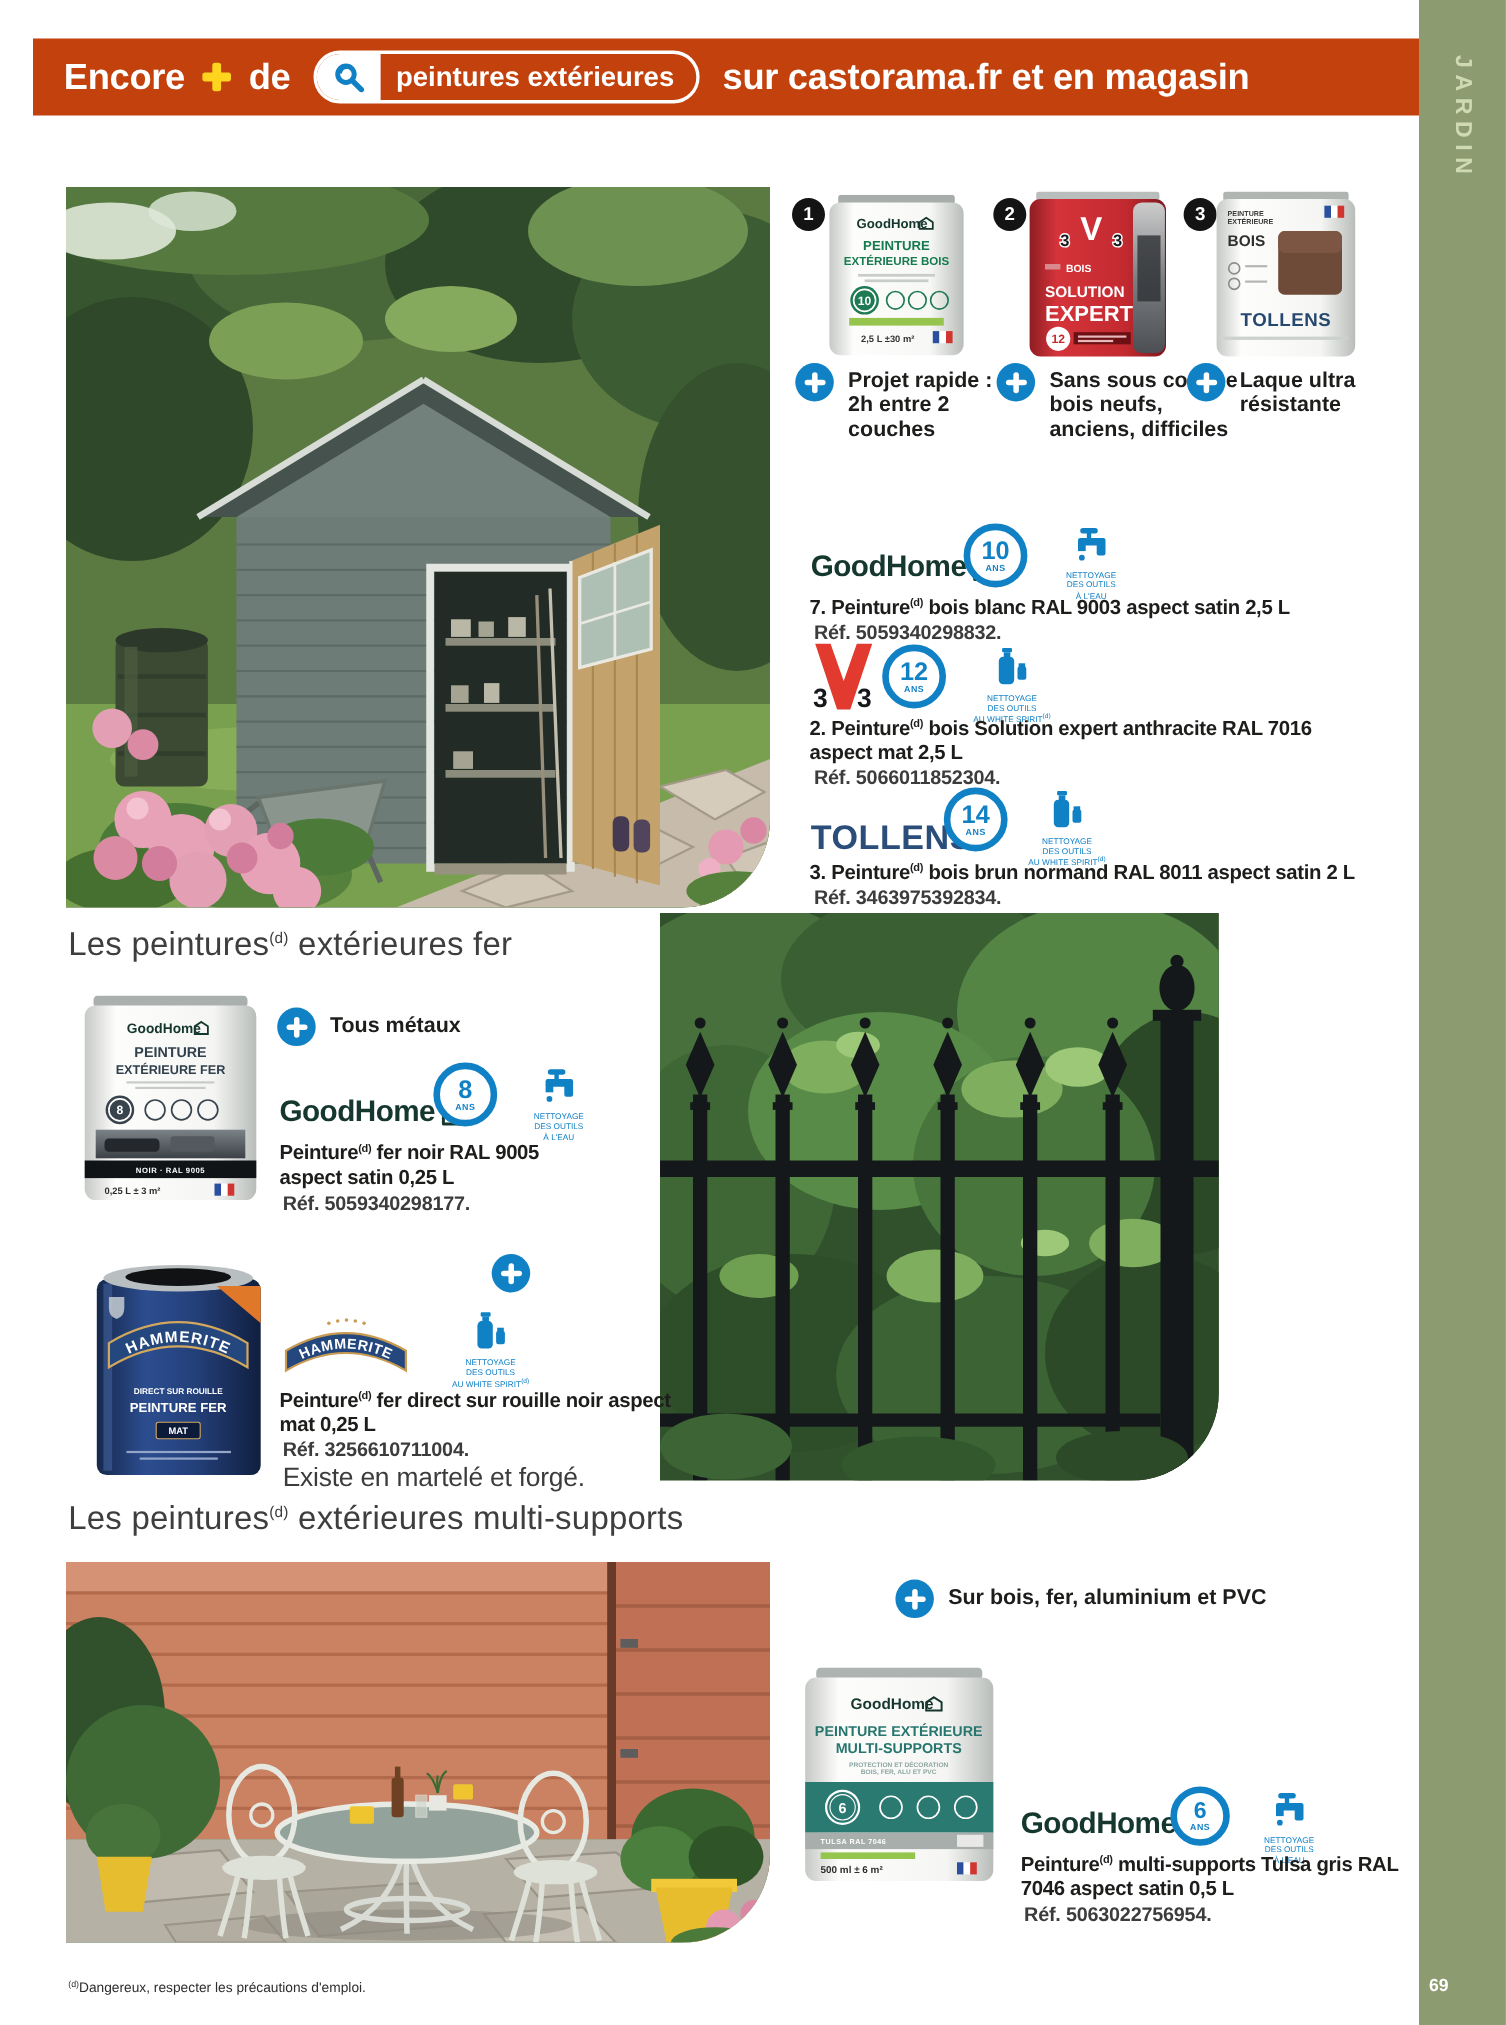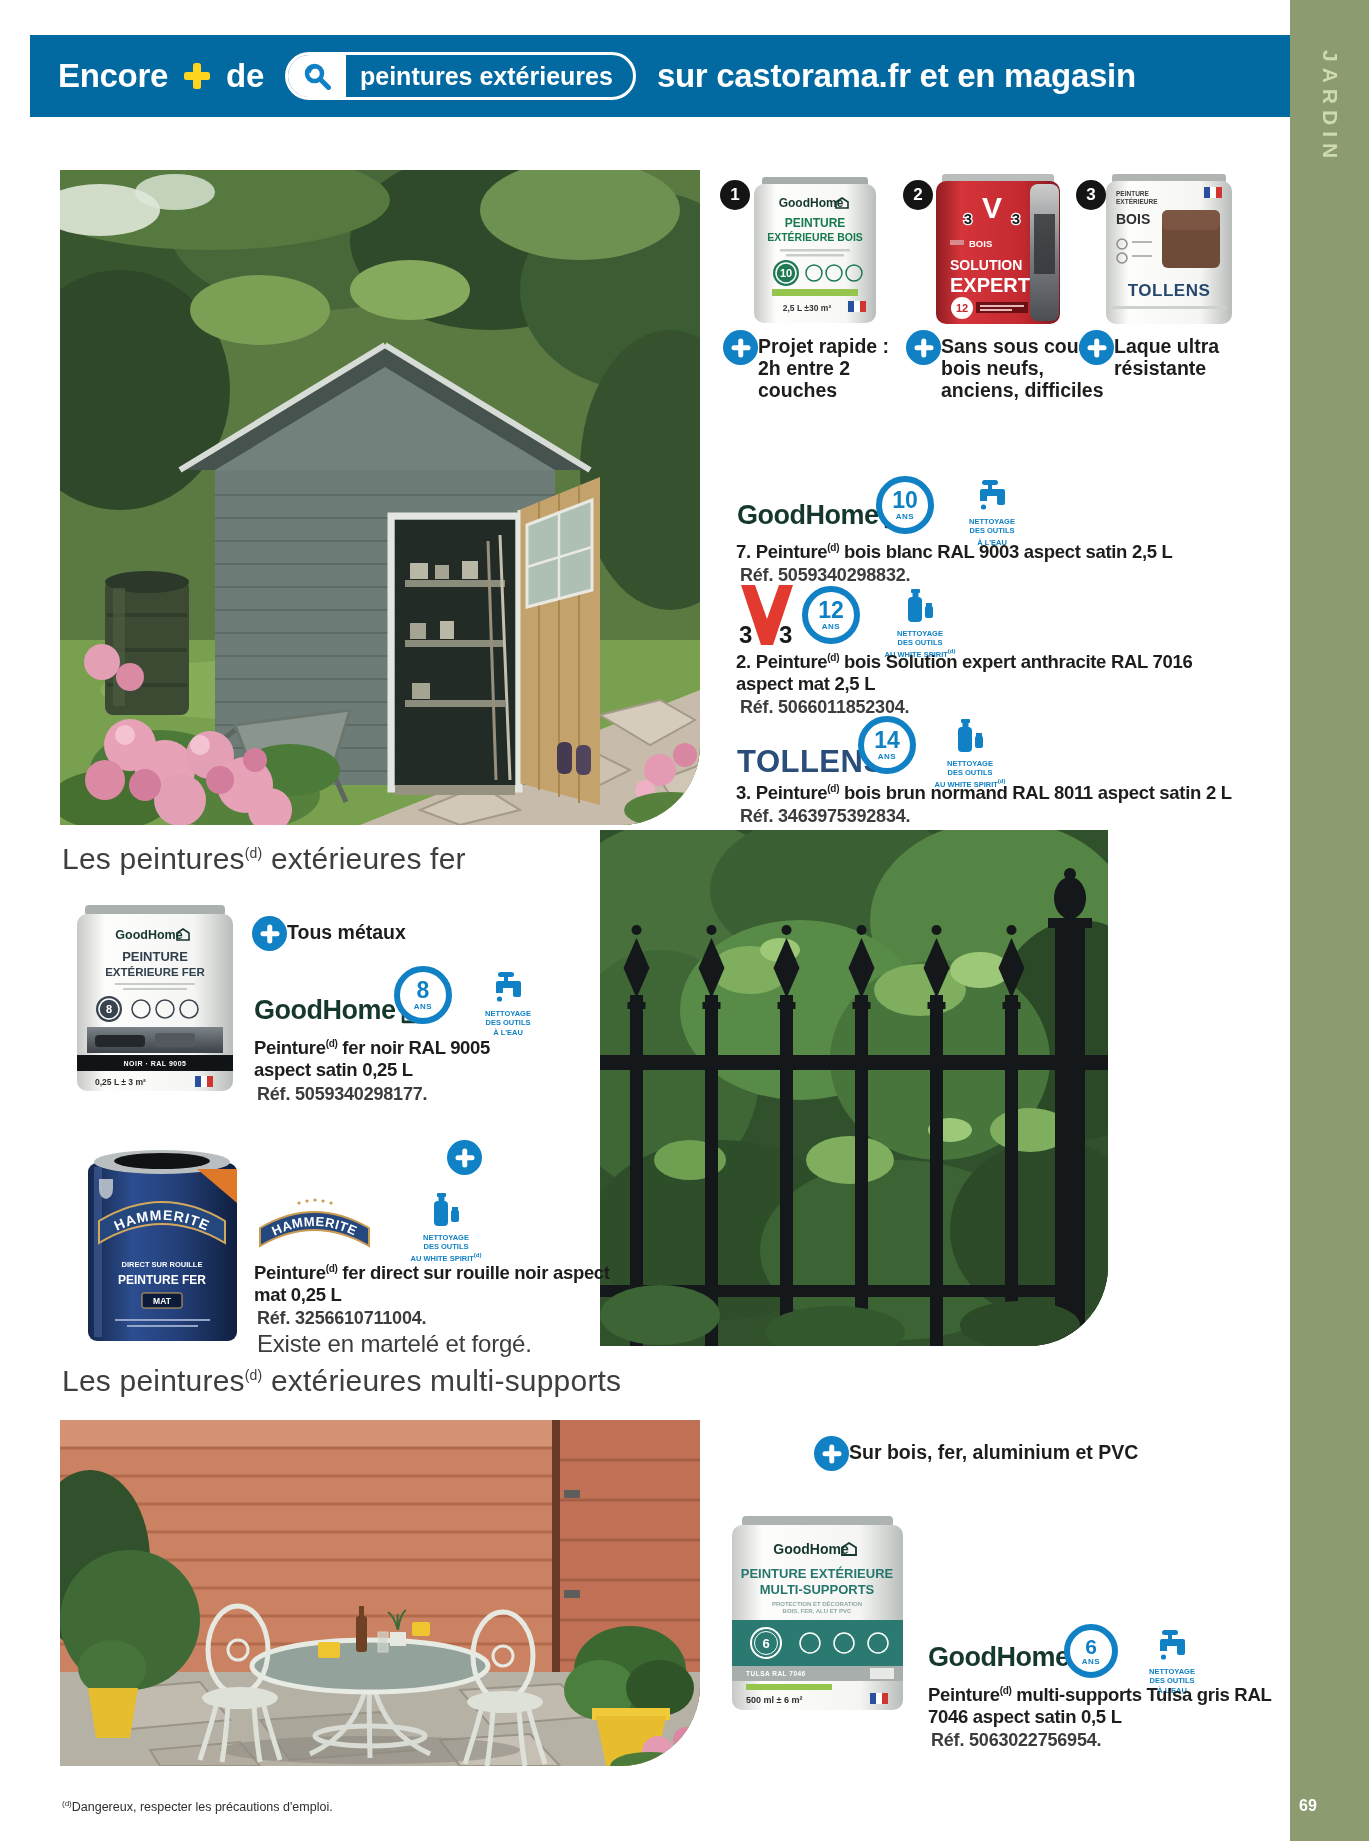--- a/index.html
+++ b/index.html
@@ -8,53 +8,53 @@
         font-family:"Liberation Sans",sans-serif;color:#1d1d1b}
   .abs{position:absolute}
 
   
   .strip{position:absolute;left:1290px;top:0;width:79px;height:1841px;background:#8d9c70}
   .jardin{position:absolute;top:50px;left:50%;transform:translateX(-50%);
           writing-mode:vertical-rl;font-size:21px;font-weight:700;letter-spacing:6px;color:#cfdab3}
   .pagenum{position:absolute;bottom:26px;left:9px;font-size:16px;font-weight:700;color:#fff}
 
   
-  .banner{position:absolute;left:30px;top:35px;width:1260px;height:82px;background:#0369a1;
+  .banner{position:absolute;left:30px;top:35px;width:1260px;height:70px;background:#c2410c;
           display:flex;align-items:center;gap:13px;padding-left:28px}
   .b-txt{color:#fff;font-size:33px;font-weight:800;letter-spacing:-.3px}
   .pill{height:48px;border:3px solid #fff;border-radius:28px;display:flex;align-items:center;margin:0 8px}
   .lens{width:58px;height:42px;background:#fff;border-radius:23px 0 0 23px;display:flex;align-items:center;justify-content:center}
   .term{color:#fff;font-size:25px;font-weight:800;padding:0 20px 0 14px;white-space:nowrap}
 
   .heading{font-size:30px;font-weight:300;color:#3e3e3e;letter-spacing:.2px;white-space:nowrap}
   .heading sup{font-size:14px;font-weight:300}
 
   .photo{position:absolute;overflow:hidden;border-radius:0 0 80px 0;background:#4d6b3e}
   .photo svg{display:block}
 
   .numbadge{position:absolute;width:30px;height:30px;border-radius:50%;background:#141414;color:#fff;
             font-size:17px;font-weight:800;display:flex;align-items:center;justify-content:center}
 
-  .benefit{position:absolute;display:flex;align-items:flex-start}
+  .benefit{position:absolute;display:flex;gap:13px;align-items:flex-start}
   .benefit .txt{font-weight:700;font-size:19.5px;color:#1d1d1b;line-height:1.13;padding-top:5px}
   .plusdot{width:35px;height:35px;border-radius:50%;background:#1181c5;position:relative;flex:none}
   .plusdot::before,.plusdot::after{content:"";position:absolute;background:#fff;border-radius:3px;left:50%;top:50%;transform:translate(-50%,-50%)}
   .plusdot::before{width:19px;height:5.5px}
   .plusdot::after{width:5.5px;height:19px}
 
   .ans{position:absolute;width:58px;height:58px;border-radius:50%;background:#fff;border:6.5px solid #1181c5;
        display:flex;flex-direction:column;align-items:center;justify-content:center;line-height:1}
   .ans .n{font-size:23px;font-weight:800;color:#1181c5}
   .ans .u{font-size:8px;font-weight:800;color:#1181c5;margin-top:1px;letter-spacing:.5px}
   .ans.sm{width:54px;height:54px;border-width:6px}
   .ans.sm .n{font-size:21px}
 
   .clean{position:absolute;width:96px;text-align:center}
   .clean svg{display:inline-block}
-  .clean .lbl{font-size:7.5px;font-weight:700;color:#1181c5;line-height:1.25;margin-top:1px}
+  .clean .lbl{font-size:7.5px;font-weight:400;color:#1181c5;line-height:1.25;margin-top:1px}
   .csup{font-size:6px;vertical-align:super}
 
   .gh{position:absolute;display:flex;align-items:center;gap:5px;font-weight:800;font-size:27px;
       color:#15372e;letter-spacing:-.5px;white-space:nowrap}
   .tollens{position:absolute;font-size:31px;font-weight:800;color:#2a4d79;letter-spacing:.5px}
 
   .desc{position:absolute;font-size:18.5px;font-weight:700;color:#1d1d1b;line-height:1.18;letter-spacing:-.3px}
   .desc sup{font-size:10px}
   .ref{position:absolute;font-size:18px;font-weight:700;color:#3c3c3c;letter-spacing:-.2px}
   .extra{position:absolute;font-size:24px;font-weight:400;color:#3c3c3c;letter-spacing:-.2px}

